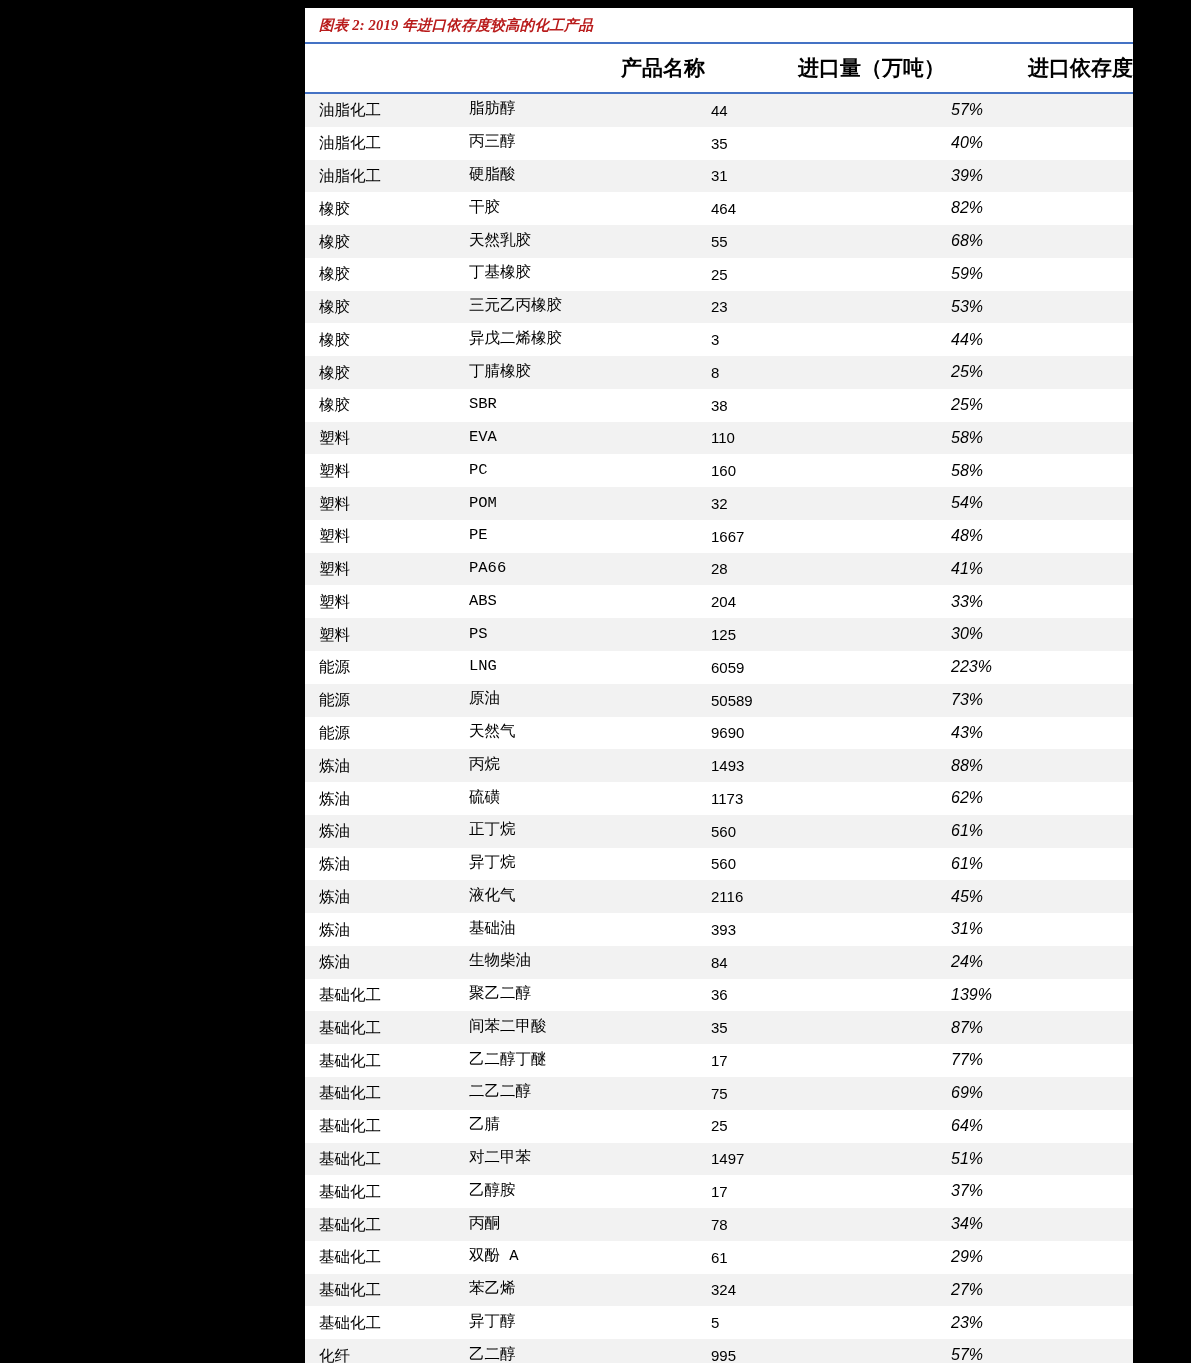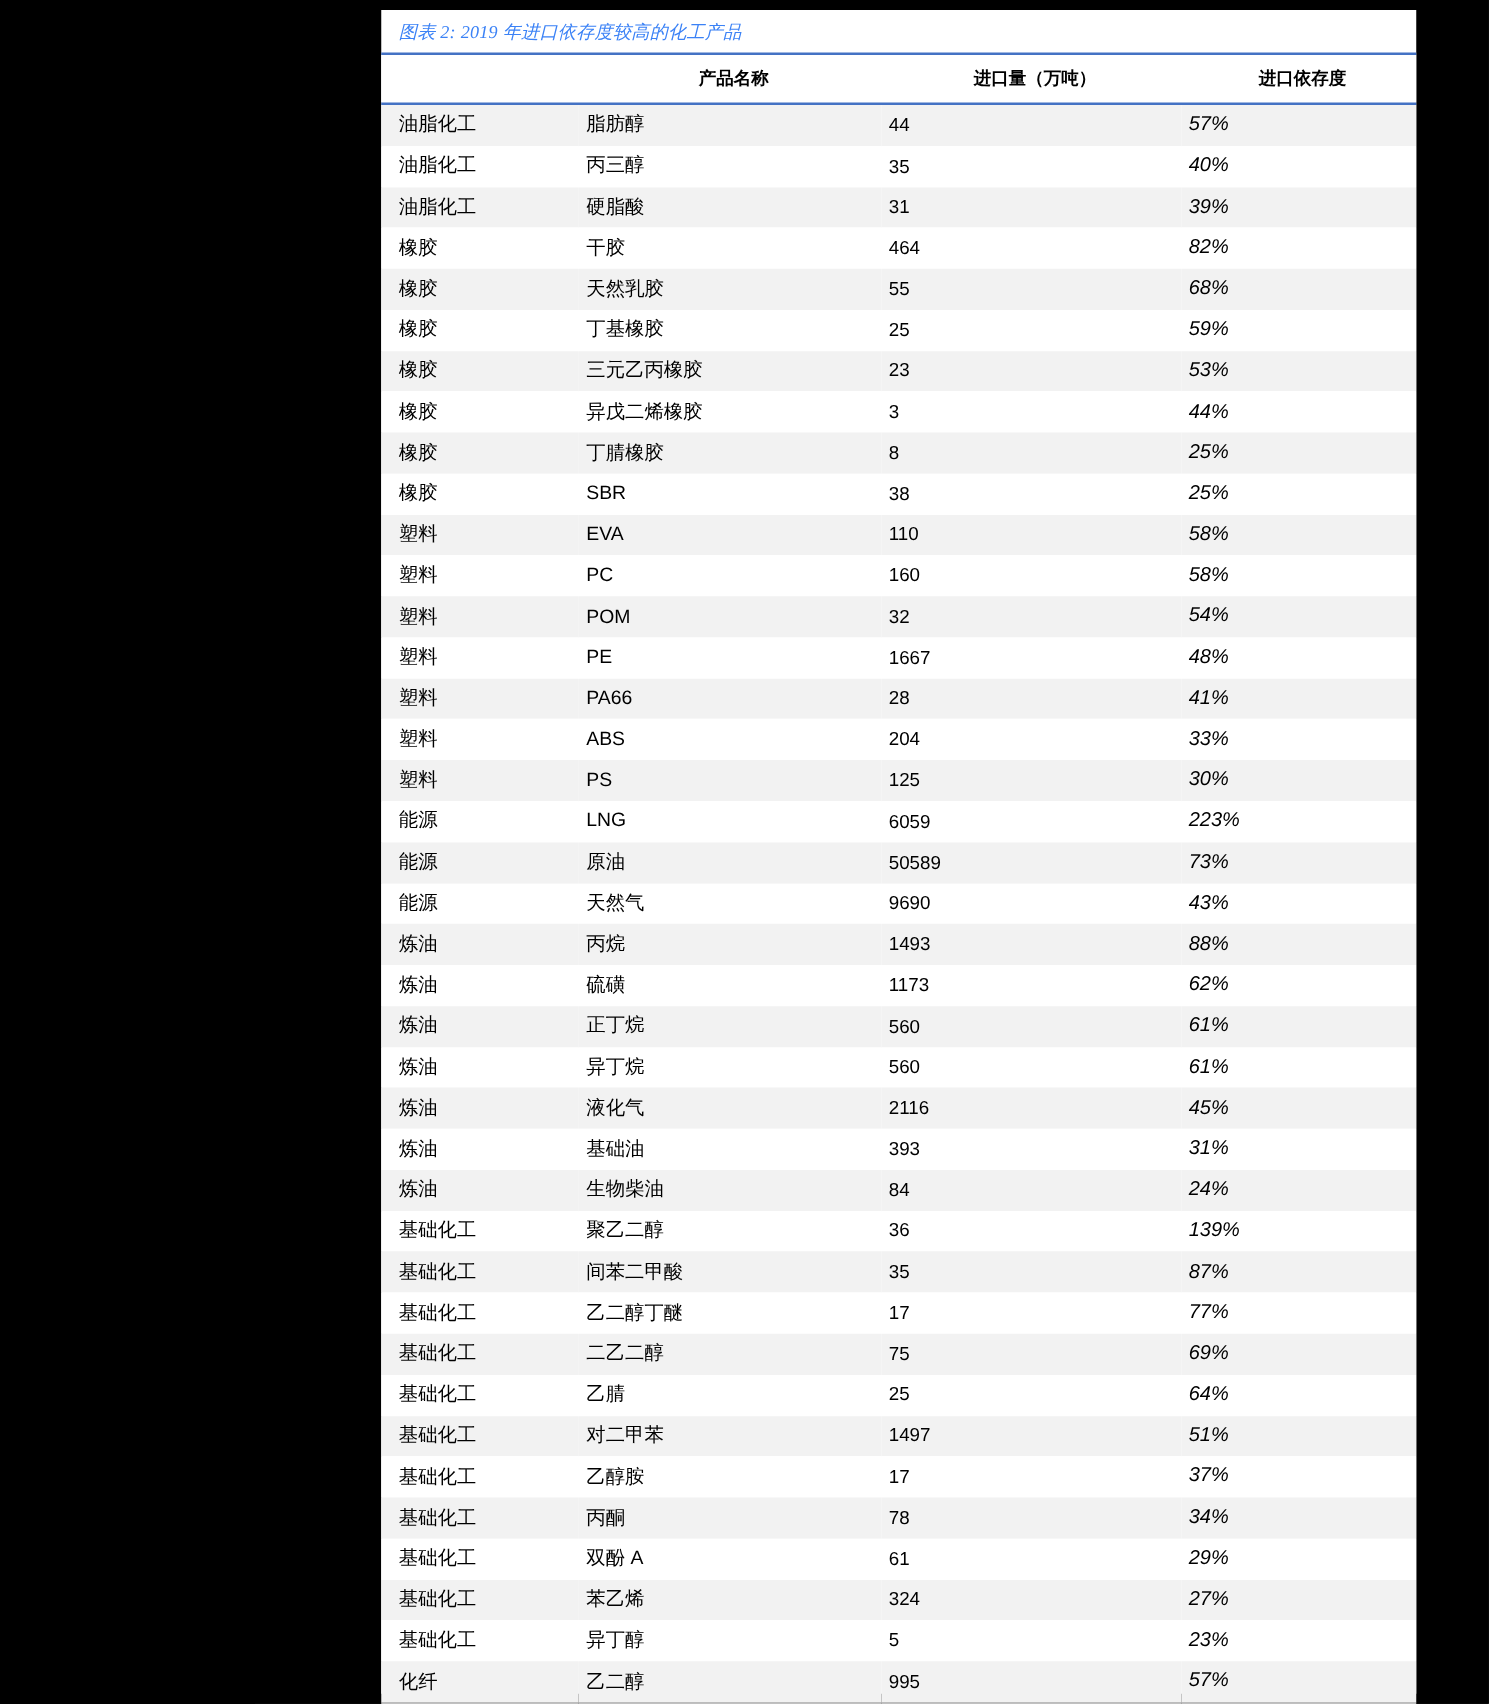--- a/index.html
+++ b/index.html
@@ -23,23 +23,23 @@
     position: absolute;
     left: 305px;
     top: 8px;
     width: 828px;
     height: 1347px;
     background: #ffffff;
   }
   .figure-title {
     font-family: "Liberation Serif", "DejaVu Serif", serif;
     font-style: italic;
-    font-weight: normal;
+    font-weight: bold;
     font-size: 14.5px;
-    color: #3b82f6;
+    color: #b91c1c;
     padding: 8px 0 7px 14px;
     letter-spacing: 0.2px;
     white-space: nowrap;
   }
   .rule-top {
     height: 2px;
     background: #4472C4;
     margin: 0;
   }
   .rule-head {
@@ -52,23 +52,23 @@
     border-collapse: collapse;
     table-layout: fixed;
   }
   table.data-table col.c-cat   { width: 158px; }
   table.data-table col.c-name  { width: 242px; }
   table.data-table col.c-vol   { width: 240px; }
   table.data-table col.c-dep   { width: 188px; }
   thead th {
     font-family: "Liberation Serif", "DejaVu Serif", serif;
     font-weight: bold;
-    font-size: 14px;
+    font-size: 21px;
     color: #000000;
-    text-align: center;
+    text-align: right;
     padding: 10px 0 10px 0;
     background: #ffffff;
     white-space: nowrap;
   }
   thead th.h-cat  { padding-left: 14px; }
   thead th.h-name { padding-left: 6px; }
   thead th.h-vol  { padding-left: 6px; }
   thead th.h-dep  { padding-left: 6px; }
   tbody tr.row-odd  td { background: #F2F2F2; }
   tbody tr.row-even td { background: #FFFFFF; }
@@ -79,21 +79,21 @@
     vertical-align: middle;
     line-height: 1.15;
     white-space: nowrap;
   }
   tbody td.cell-cat {
     padding-left: 14px;
     font-family: "Liberation Serif", "DejaVu Serif", serif;
   }
   tbody td.cell-name {
     padding-left: 6px;
-    font-family: Liberation Sans, sans-serif;
+    font-family: Liberation Mono, monospace;
     margin-top: 18px;
   }
   tbody td.cell-vol {
     padding-left: 6px;
     font-family: Liberation Sans, sans-serif;
     font-size: 15px;
   }
   tbody td.cell-dep {
     padding-left: 6px;
     font-family: "Liberation Sans", "DejaVu Sans", sans-serif;

